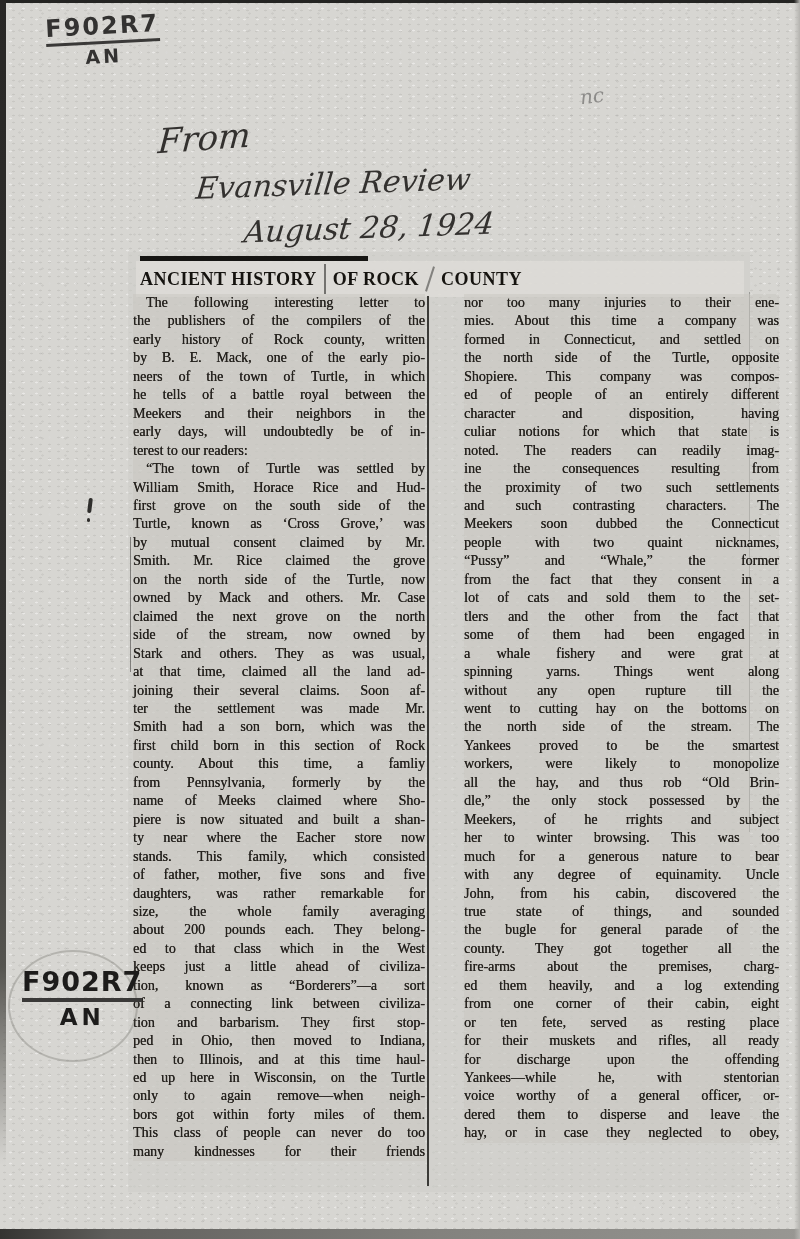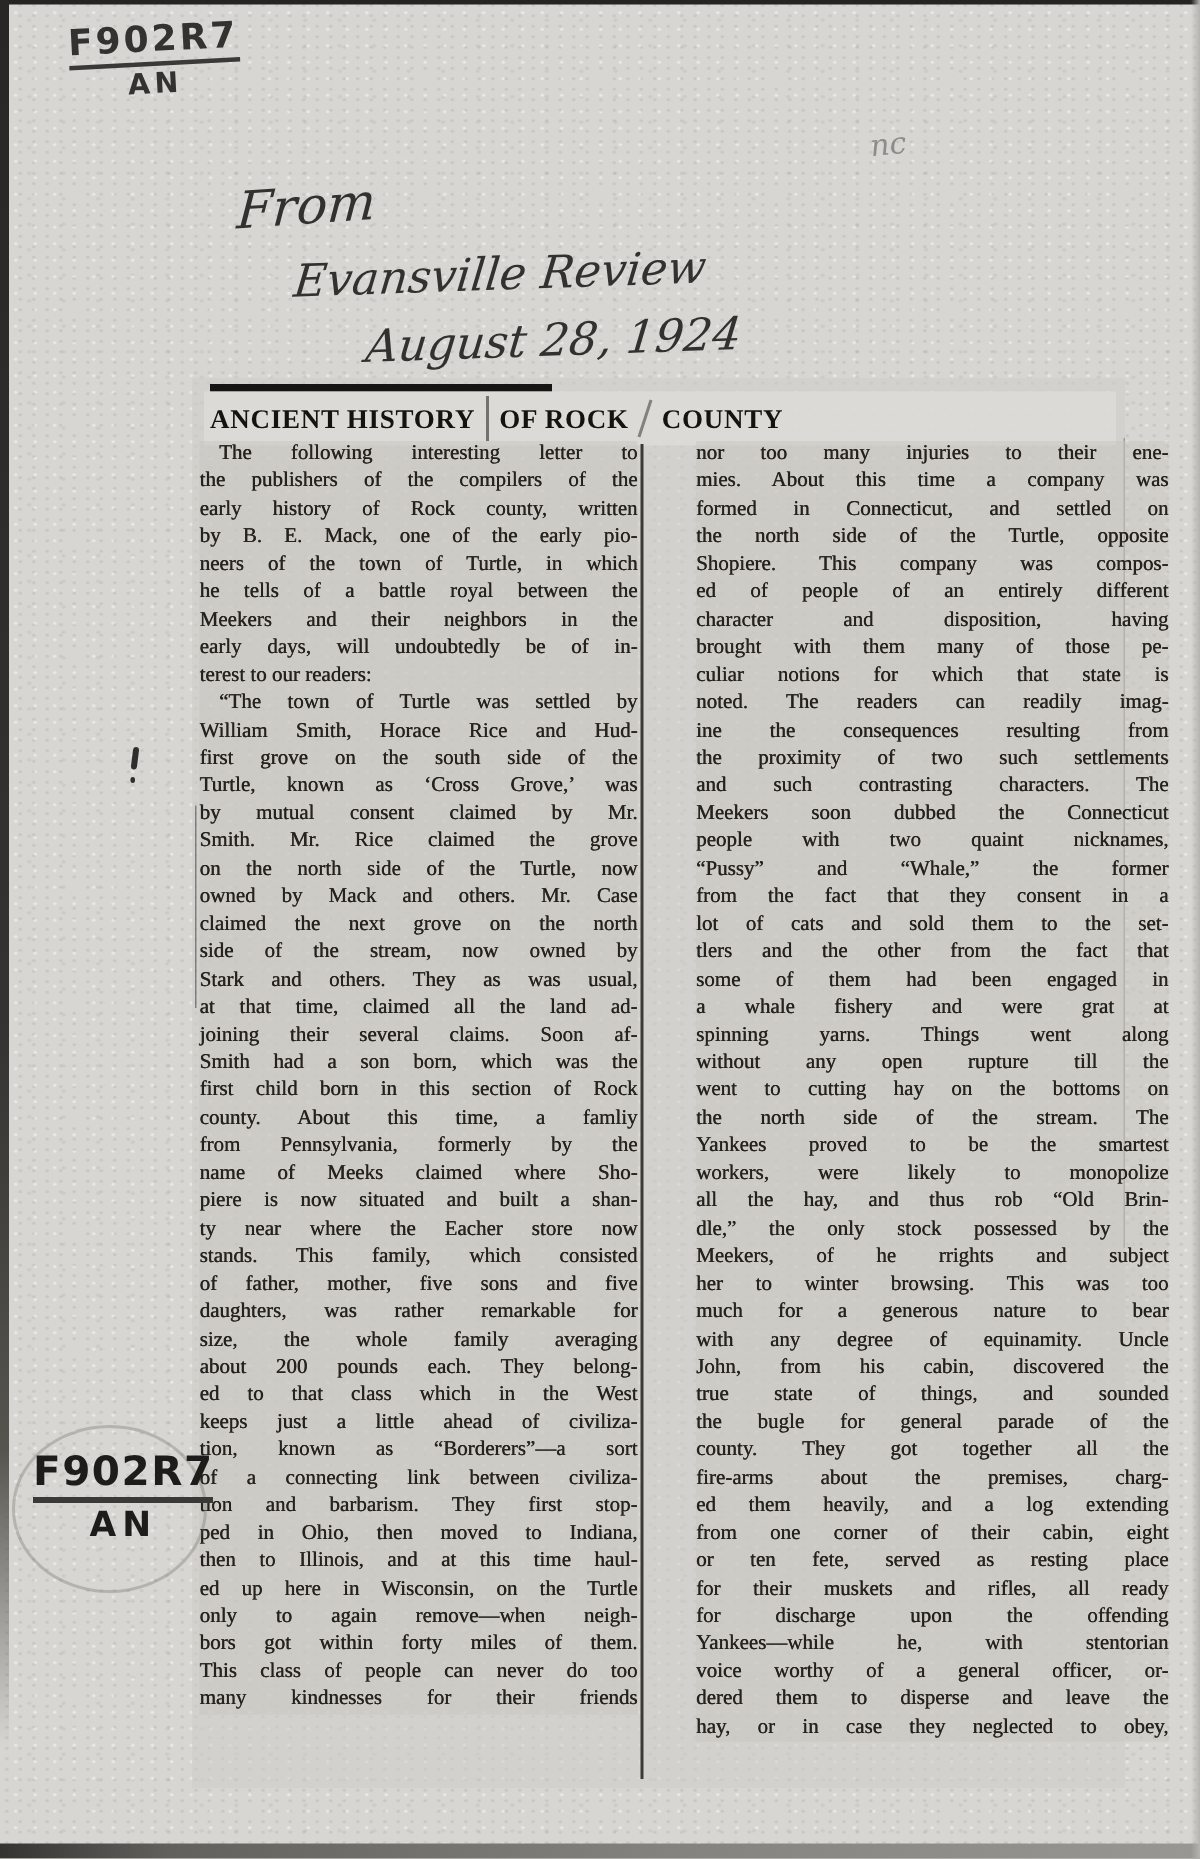--- a/index.html
+++ b/index.html
@@ -131,20 +131,21 @@
         <div class="tline">Turtle, known as ‘Cross Grove,’ was</div>
         <div class="tline">by mutual consent claimed by Mr.</div>
         <div class="tline">Smith. Mr. Rice claimed the grove</div>
         <div class="tline">on the north side of the Turtle, now</div>
         <div class="tline">owned by Mack and others. Mr. Case</div>
         <div class="tline">claimed the next grove on the north</div>
         <div class="tline">side of the stream, now owned by</div>
         <div class="tline">Stark and others. They as was usual,</div>
         <div class="tline">at that time, claimed all the land ad-</div>
         <div class="tline">joining their several claims. Soon af-</div>
+        <div class="tline">ter the settlement was made Mr.</div>
         <div class="tline">Smith had a son born, which was the</div>
         <div class="tline">first child born in this section of Rock</div>
         <div class="tline">county. About this time, a famliy</div>
         <div class="tline">from Pennsylvania, formerly by the</div>
         <div class="tline">name of Meeks claimed where Sho-</div>
         <div class="tline">piere is now situated and built a shan-</div>
         <div class="tline">ty near where the Eacher store now</div>
         <div class="tline">stands. This family, which consisted</div>
         <div class="tline">of father, mother, five sons and five</div>
         <div class="tline">daughters, was rather remarkable for</div>
@@ -165,21 +166,20 @@
       </div>
     <div class="col-rule"></div>
     <div class="col col-right">
         <div class="tline">nor too many injuries to their ene-</div>
         <div class="tline">mies. About this time a company was</div>
         <div class="tline">formed in Connecticut, and settled on</div>
         <div class="tline">the north side of the Turtle, opposite</div>
         <div class="tline">Shopiere. This company was compos-</div>
         <div class="tline">ed of people of an entirely different</div>
         <div class="tline">character and disposition, having</div>
-        <div class="tline">brought with them many of those pe-</div>
         <div class="tline">culiar notions for which that state is</div>
         <div class="tline">noted. The readers can readily imag-</div>
         <div class="tline">ine the consequences resulting from</div>
         <div class="tline">the proximity of two such settlements</div>
         <div class="tline">and such contrasting characters. The</div>
         <div class="tline">Meekers soon dubbed the Connecticut</div>
         <div class="tline">people with two quaint nicknames,</div>
         <div class="tline">“Pussy” and “Whale,” the former</div>
         <div class="tline">from the fact that they consent in a</div>
         <div class="tline">lot of cats and sold them to the set-</div>

